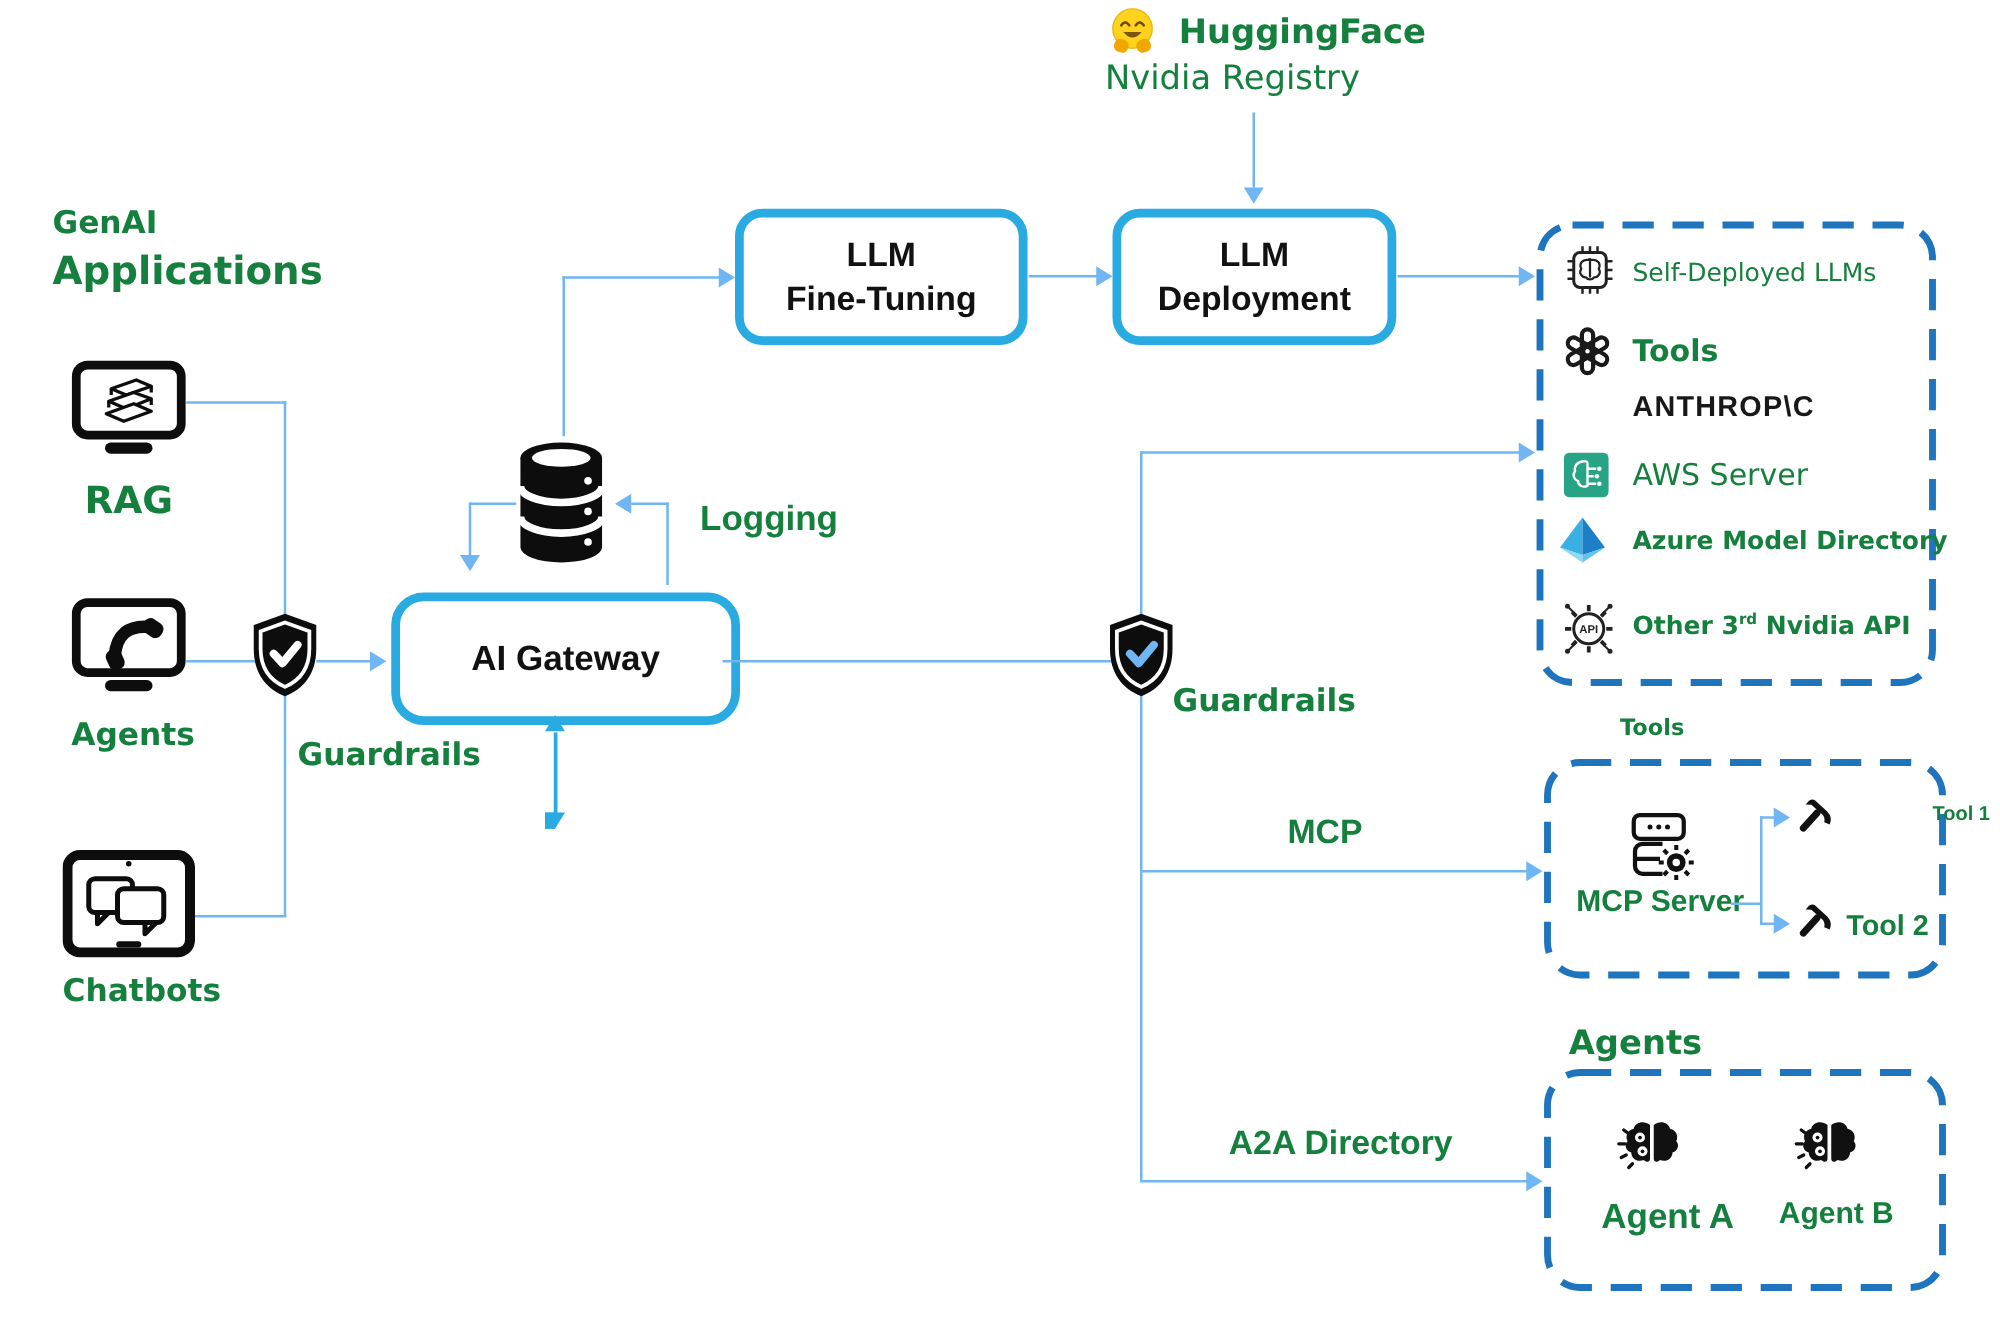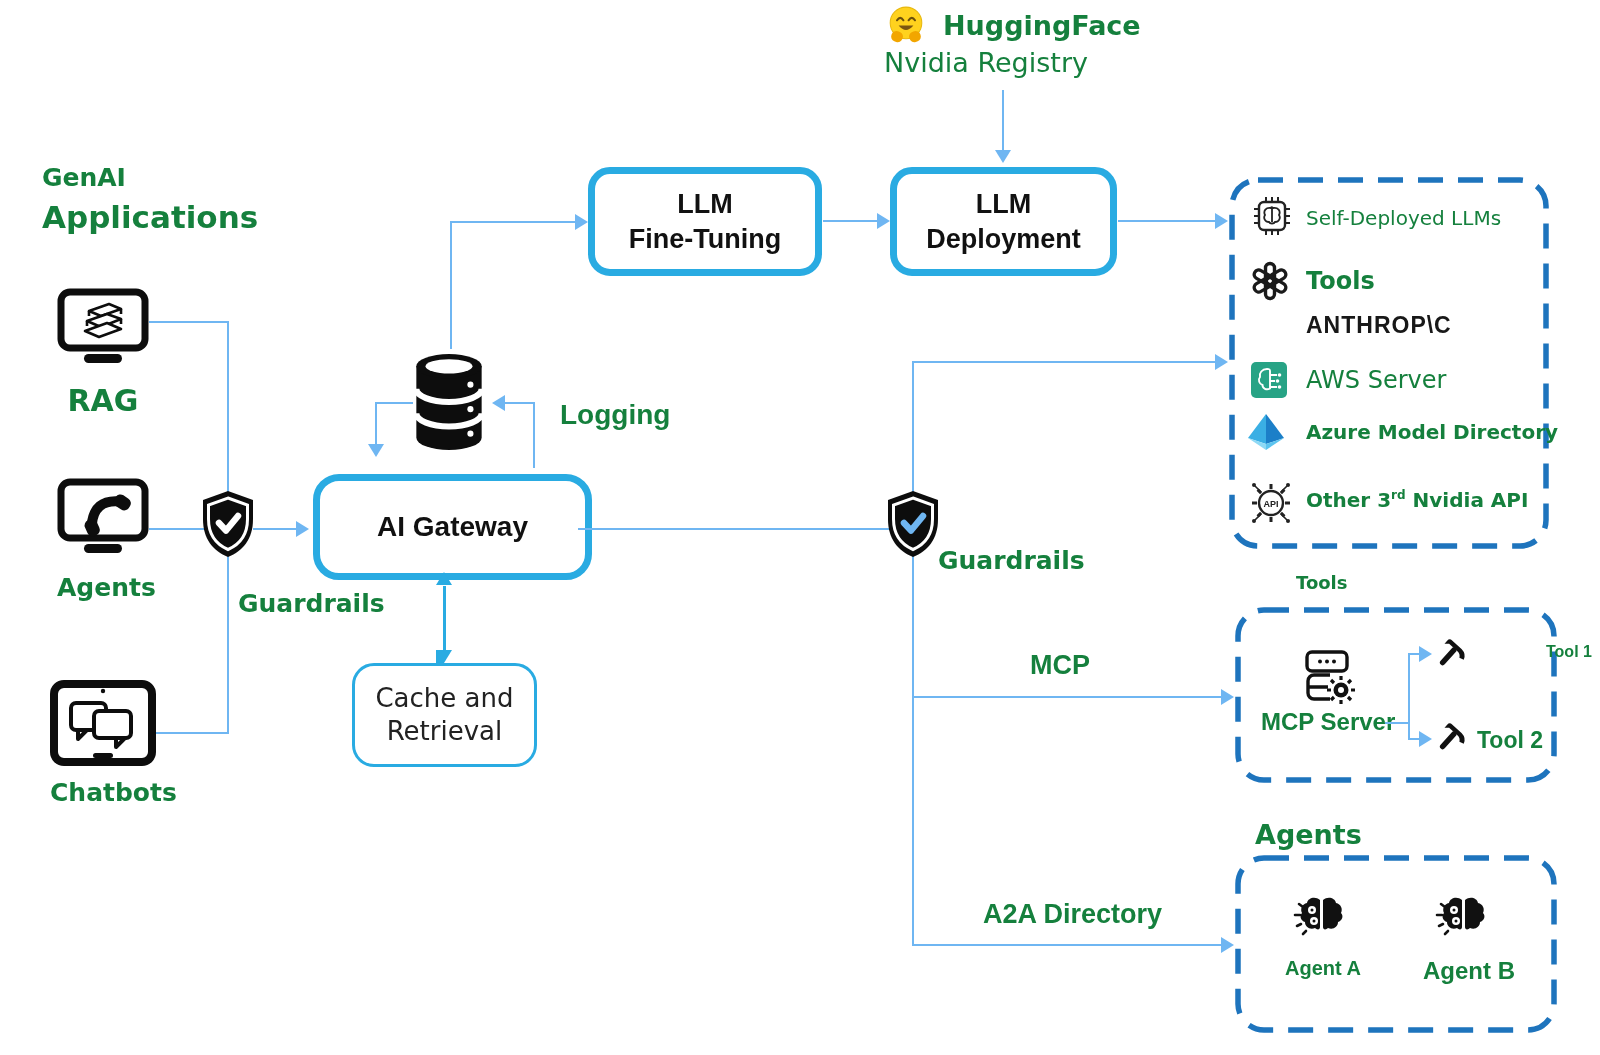--- a/index.html
+++ b/index.html
@@ -81,24 +81,20 @@
   <div class="al" style="left:492px;top:395px"></div>
 
   <div class="hl" style="left:376px;top:402px;width:37px"></div>
   <div class="vl" style="left:375px;top:402px;height:44px"></div>
   <div class="ad" style="left:368px;top:444px"></div>
 
   <div class="bluebox" style="left:313px;top:474px;width:265px;height:92px;border-radius:26px;font-size:28px">
     <span>AI Gateway</span>
   </div>
 
-  <div class="bluebox thin" style="left:352px;top:663px;width:179px;height:98px">
-    <div><span>Cache and</span><br>
-         <span>Retrieval</span></div>
-  </div>
   <div class="vl accent-bg" style="left:443px;top:586px;height:66px"></div>
   <div class="au" style="left:436px;top:572px"></div>
   <div class="ad accent" style="left:436px;top:650px"></div>
 
   <div class="lbl fB b" style="left:42px;top:163px;font-size:25px">GenAI</div>
   <div class="lbl fB b" style="left:42px;top:199px;font-size:31px">Applications</div>
 
   <svg class="abs" style="left:57px;top:288px" width="92" height="78" viewBox="0 0 92 78">
     <rect x="4" y="4" width="84" height="56" rx="9" fill="#fff" stroke="#0d0d0d" stroke-width="7"></rect>
     <rect x="27" y="66" width="38" height="9" rx="4.5" fill="#0d0d0d"></rect>
@@ -286,21 +282,21 @@
     <g stroke="#111" stroke-width="2.6" stroke-linecap="round">
         <path d="M7 10 l4 3 M3 21 h5 M5 32 l4 -2 M11 40 l3 -3"></path>
       </g>
     <path d="M28 6 c-5 -4 -12 -2 -13 3 c-5 1 -7 6 -5 10 c-3 3 -1 8 3 9 c0 5 5 8 10 6 c2 2 5 2 5 -1 z" fill="#111"></path>
     <path d="M31 6 c5 -4 12 -2 13 3 c5 1 7 6 5 10 c3 3 1 8 -3 9 c0 5 -5 8 -10 6 c-2 2 -5 2 -5 -1 z" fill="#111"></path>
     <circle cx="20" cy="16" r="4" fill="#fff"></circle>
       <circle cx="20" cy="16" r="1.5" fill="#111"></circle>
     <circle cx="22" cy="27" r="4" fill="#fff"></circle>
       <circle cx="22" cy="27" r="1.5" fill="#111"></circle>
   </svg>
-  <div class="lbl fA b ctr" style="left:1281px;top:957px;width:84px;font-size:20px">Agent A</div>
+  <div class="lbl fA b ctr" style="left:1281px;top:957px;width:84px;font-size:28px">Agent A</div>
 
   <svg class="abs" style="left:1434px;top:893px" width="58" height="52" viewBox="0 0 58 50">
     <g stroke="#111" stroke-width="2.6" stroke-linecap="round">
         <path d="M7 10 l4 3 M3 21 h5 M5 32 l4 -2 M11 40 l3 -3"></path>
       </g>
     <path d="M28 6 c-5 -4 -12 -2 -13 3 c-5 1 -7 6 -5 10 c-3 3 -1 8 3 9 c0 5 5 8 10 6 c2 2 5 2 5 -1 z" fill="#111"></path>
     <path d="M31 6 c5 -4 12 -2 13 3 c5 1 7 6 5 10 c3 3 1 8 -3 9 c0 5 -5 8 -10 6 c-2 2 -5 2 -5 -1 z" fill="#111"></path>
     <circle cx="20" cy="16" r="4" fill="#fff"></circle>
       <circle cx="20" cy="16" r="1.5" fill="#111"></circle>
     <circle cx="22" cy="27" r="4" fill="#fff"></circle>

